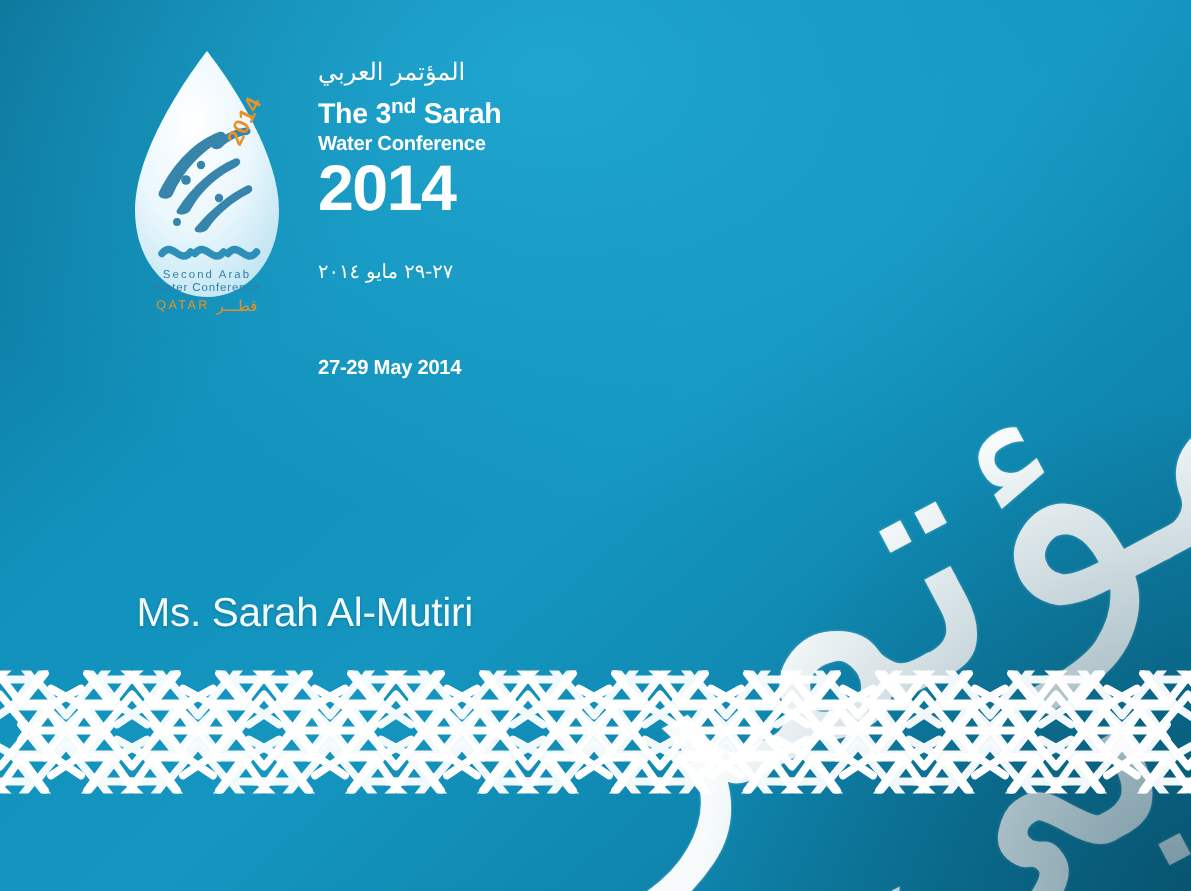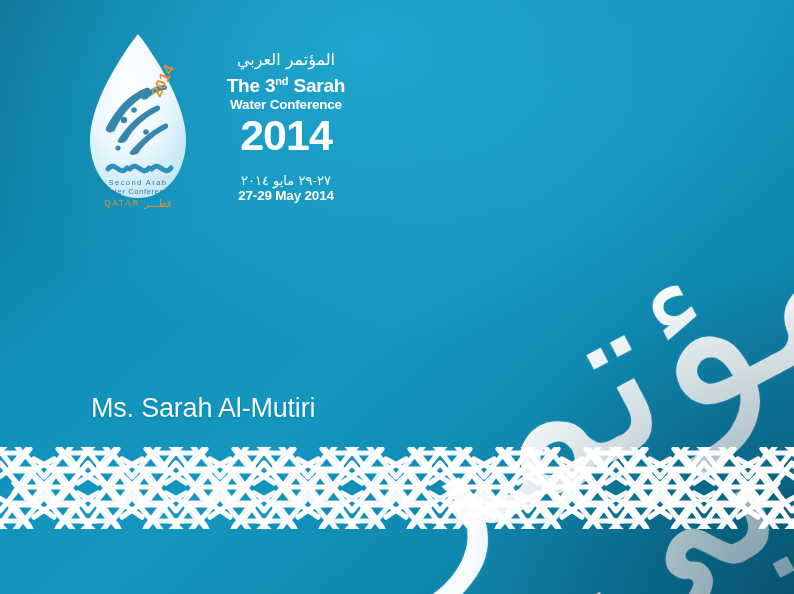--- a/index.html
+++ b/index.html
@@ -45,44 +45,44 @@
     position:absolute;left:0;top:447px;width:794px;height:82px;
     pointer-events:none;
   }
 
   
   .logo{position:absolute;left:72px;top:32px;width:132px;height:195px;}
   .logo-svg{display:block;}
 
   
   .event{
-    position:absolute;left:212px;top:50px;width:148px;
-    text-align:center;color:#ffffff;
+    position:absolute;left:212px;top:38px;width:148px;
+    text-align:left;color:#ffffff;
   }
   .ev-ar1{
     font-family:"DejaVu Sans","Liberation Sans",sans-serif;
     font-size:16px;line-height:1.22;direction:rtl;font-weight:400;
     letter-spacing:0px;
   }
   .ev-en-big{
     font-size:19px;font-weight:700;line-height:1.1;margin-top:5px;
     letter-spacing:-.2px;
   }
-  .ev-en-big sup{font-size:11px;vertical-align:super;}
+  .ev-en-big sup{font-size:14px;vertical-align:super;}
   .ev-en-sm{
     font-size:13.5px;font-weight:700;line-height:1.12;letter-spacing:-.2px;
   }
   .ev-year{
     font-size:43px;font-weight:700;line-height:1;margin-top:2px;letter-spacing:-1px;
   }
   .ev-date-ar{
     font-family:"DejaVu Sans","Liberation Sans",sans-serif;
-    font-size:13px;line-height:1.2;direction:rtl;margin-top:16px;
-  }
-  .ev-date-en{font-size:13.5px;font-weight:700;line-height:1.2;letter-spacing:-.2px;}
+    font-size:13px;line-height:1.2;direction:rtl;margin-top:26px;
+  }
+  .ev-date-en{font-size:13.5px;font-weight:700;line-height:1.2;letter-spacing:-.2px;margin-top:48px;}
 
   
   .title{
     position:absolute;left:72px;top:240px;width:500px;
     color:#ffffff;font-size:30.5px;font-weight:700;line-height:1.33;
     letter-spacing:-.3px;
     text-shadow:0 1px 2px rgba(0,40,60,.30);
   }
   .author{
     position:absolute;left:72px;top:392px;width:480px;

